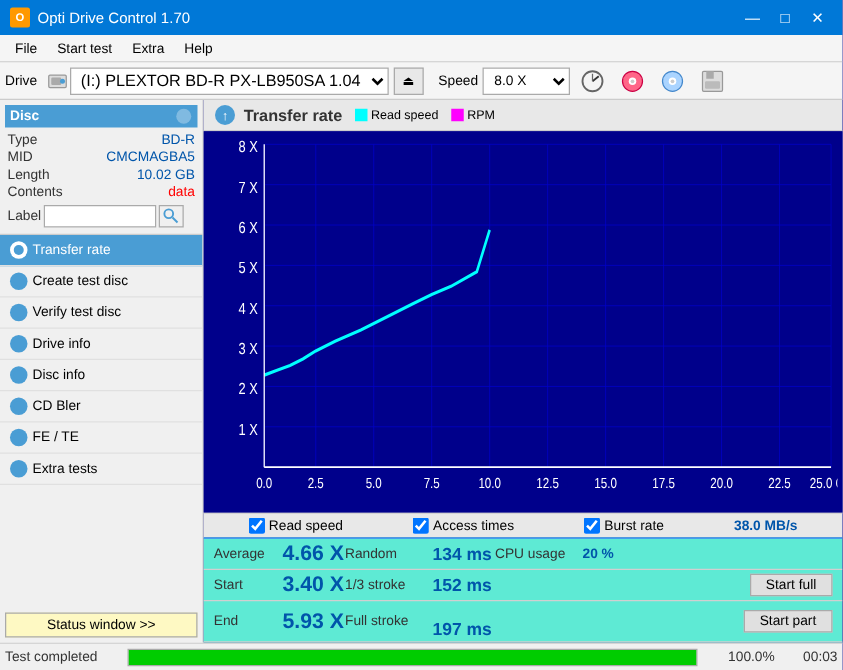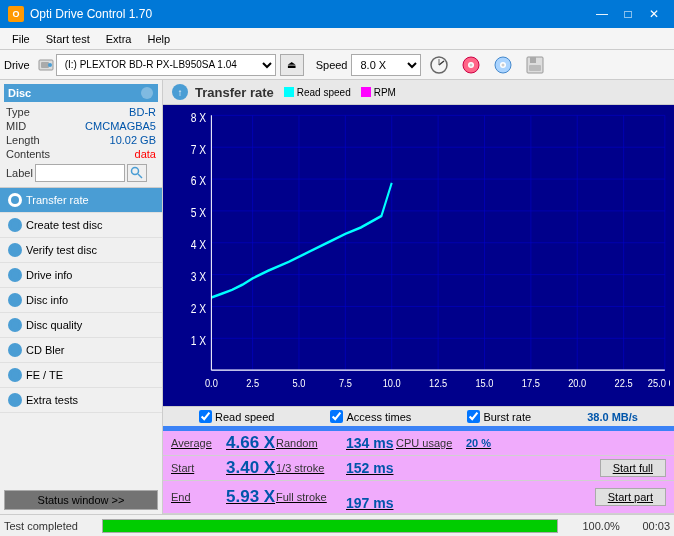--- a/index.html
+++ b/index.html
@@ -11,21 +11,21 @@
     #titlebar-controls { display: flex; gap: 2px; }
     .title-btn { width: 24px; height: 20px; background: transparent; border: none; color: white; cursor: pointer; font-size: 12px; display: flex; align-items: center; justify-content: center; }
 
     
     #menubar { background: #f5f5f5; border-bottom: 1px solid #ccc; display: flex; align-items: center; padding: 2px 4px; height: 22px; }
     .menu-item { padding: 2px 8px; cursor: pointer; font-size: 11px; }
 
     
     #drivebar { background: #f5f5f5; border-bottom: 1px solid #ccc; display: flex; align-items: center; padding: 2px 4px; height: 30px; gap: 4px; }
     #drive-label { font-size: 11px; margin-right: 4px; }
-    #drive-select { height: 22px; font-size: 10px; padding: 0 4px; border: 1px solid #aaa; background: white; min-width: 220px; }
+    #drive-select { height: 22px; font-size: 13px; padding: 0 4px; border: 1px solid #aaa; background: white; min-width: 220px; }
     .drive-btn { width: 24px; height: 22px; background: #e8e8e8; border: 1px solid #aaa; cursor: pointer; display: flex; align-items: center; justify-content: center; font-size: 10px; }
     #speed-label { font-size: 11px; margin-left: 8px; }
     #speed-select { height: 22px; font-size: 11px; padding: 0 4px; border: 1px solid #aaa; background: white; width: 70px; }
     .icon-btn { width: 28px; height: 24px; background: transparent; border: none; cursor: pointer; display: flex; align-items: center; justify-content: center; }
 
     
     #main { display: flex; height: calc(536px - 28px - 22px - 30px - 22px); }
 
     
     #sidebar { width: 163px; background: #f0f0f0; border-right: 1px solid #ccc; display: flex; flex-direction: column; }
@@ -44,21 +44,21 @@
     
     #nav-list { flex: 1; overflow-y: auto; }
     .nav-item { display: flex; align-items: center; gap: 4px; padding: 5px 8px; cursor: pointer; font-size: 11px; border-bottom: 1px solid #e0e0e0; }
     .nav-item.active { background: #4a9dd4; color: white; }
     .nav-icon { width: 14px; height: 14px; border-radius: 50%; background: #4a9dd4; display: flex; align-items: center; justify-content: center; flex-shrink: 0; }
     .nav-item.active .nav-icon { background: white; }
     .nav-icon-inner { width: 8px; height: 8px; border-radius: 50%; background: white; }
     .nav-item.active .nav-icon-inner { background: #4a9dd4; }
 
     
-    #status-btn { margin: 4px; padding: 3px 12px; background: #737373; border: 1px solid #aaa; cursor: pointer; font-size: 11px; text-align: center; }
+    #status-btn { margin: 4px; padding: 3px 12px; background: #fef9c3; border: 1px solid #aaa; cursor: pointer; font-size: 11px; text-align: center; }
 
     
     #content { flex: 1; display: flex; flex-direction: column; background: #00008b; }
 
     
     #chart-header { background: #e8e8e8; border-bottom: 1px solid #ccc; display: flex; align-items: center; padding: 3px 8px; gap: 6px; }
     #chart-title { font-size: 13px; font-weight: bold; color: #333; }
     #chart-legend { display: flex; gap: 10px; margin-left: 4px; }
     .legend-item { display: flex; align-items: center; gap: 3px; font-size: 10px; }
     .legend-box { width: 10px; height: 10px; }
@@ -66,21 +66,21 @@
     
     #chart-container { flex: 1; position: relative; background: #00008b; padding: 4px 4px 4px 2px; }
     #chart-svg { width: 100%; height: 100%; }
 
     
     #chart-checkboxes { background: #e8e8e8; display: flex; align-items: center; justify-content: space-around; padding: 3px 8px; border-top: 1px solid #ccc; }
     .chart-check { display: flex; align-items: center; gap: 3px; font-size: 11px; }
     .chart-check input { margin: 0; }
 
     
-    #stats-area { background: #f0abfc; border-top: 5px solid #3b82f6; text-decoration: underline; }
+    #stats-area { background: #5eead4; border-top: 1px solid #3b82f6; }
     .stats-row { display: flex; align-items: center; padding: 2px 8px; border-bottom: 1px solid #d0d0d0; }
     .stat-label { width: 55px; font-size: 11px; color: #333; }
     .stat-val { width: 50px; font-size: 17px; color: #0055aa; font-weight: bold; }
     .stat-label2 { width: 70px; font-size: 11px; color: #333; }
     .stat-val2 { width: 50px; font-size: 14px; color: #0055aa; font-weight: bold; }
     .stat-label3 { width: 70px; font-size: 11px; color: #333; }
     .stat-val3 { width: 80px; font-size: 11px; color: #0055aa; font-weight: bold; }
     .stat-btn { margin-left: auto; padding: 2px 12px; background: #e0e0e0; border: 1px solid #aaa; cursor: pointer; font-size: 11px; }
 
     
@@ -225,26 +225,20 @@
         <div class="nav-icon">
             <div class="nav-icon-inner" style="background:#4a9dd4;"></div>
           </div>
         <span>Drive info</span>
       </div>
       <div class="nav-item">
         <div class="nav-icon">
             <div class="nav-icon-inner" style="background:#4a9dd4;"></div>
           </div>
         <span>Disc info</span>
-      </div>
-      <div class="nav-item">
-        <div class="nav-icon">
-            <div class="nav-icon-inner" style="background:#4a9dd4;"></div>
-          </div>
-        <span>Disc quality</span>
       </div>
       <div class="nav-item">
         <div class="nav-icon">
             <div class="nav-icon-inner" style="background:#4a9dd4;"></div>
           </div>
         <span>CD Bler</span>
       </div>
       <div class="nav-item">
         <div class="nav-icon">
             <div class="nav-icon-inner" style="background:#4a9dd4;"></div>

